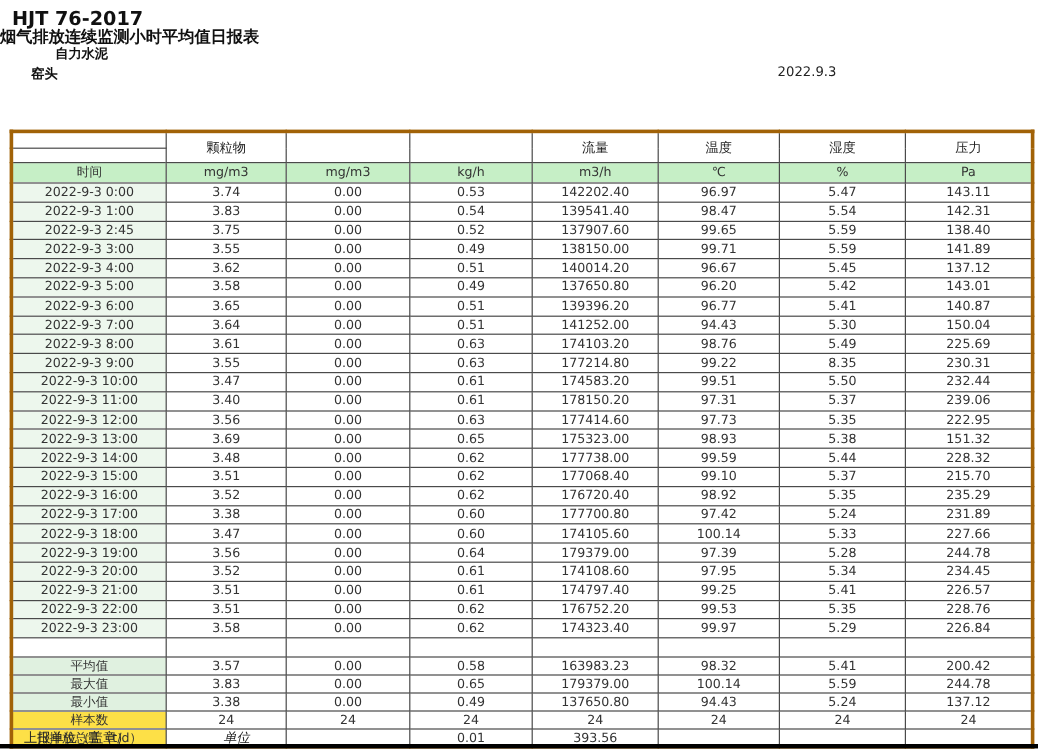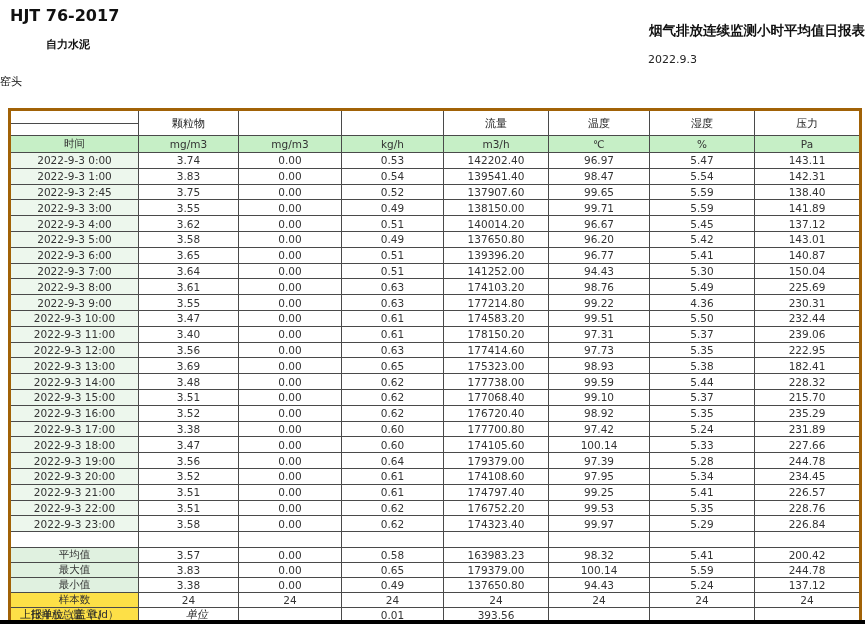--- a/index.html
+++ b/index.html
@@ -1,21 +1,21 @@
 <!DOCTYPE html>
 <html><head>
 <meta charset="utf-8">
 <style>
   html,body{margin:0;padding:0;background:#fff;}
   .page{position:relative;width:865px;height:624px;background:#ffffff;overflow:hidden;
         font-family:"DejaVu Sans","Liberation Sans",sans-serif;color:#222;}
   .hdr-standard{position:absolute;left:10px;top:6px;font-size:16px;font-weight:bold;color:#111;}
-  .hdr-title{position:absolute;left:0;top:22px;width:865px;text-align:right;font-size:13.5px;font-weight:bold;color:#111;}
+  .hdr-title{position:absolute;left:0;top:22px;width:865px;text-align:left;font-size:13.5px;font-weight:bold;color:#111;}
   .hdr-company{position:absolute;left:10px;top:37px;font-size:11px;font-weight:bold;color:#111;margin-left:36px;}
-  .hdr-station{position:absolute;left:0;top:54px;font-size:11px;font-weight:normal;color:#111;margin-top:20px;}
+  .hdr-station{position:absolute;left:26px;top:54px;font-size:11px;font-weight:bold;color:#111;}
   .hdr-date{position:absolute;left:648px;top:53px;font-size:11px;color:#222;}
 
   table.report{position:absolute;left:8px;top:84px;width:851px;border-collapse:collapse;table-layout:fixed;
         border:3px solid #a16207;margin-top:24px;}
   table.report td{border:1px solid #4a4a4a;font-size:10.5px;text-align:center;vertical-align:middle;
         padding:0 2px;overflow:hidden;white-space:nowrap;color:#333;}
   tr.poll-top td{height:12px;}
   tr.poll-bottom td{height:11px;}
   tr.poll-top td.pollutant{font-size:11px;color:#222;}
   tr.units td{height:16px;background:#c6efc6;}
@@ -169,21 +169,21 @@
           <td>5.49</td>
           <td>225.69</td>
         </tr>
         <tr class="data-row">
           <td class="time-cell">2022-9-3 9:00</td>
           <td>3.55</td>
           <td>0.00</td>
           <td>0.63</td>
           <td>177214.80</td>
           <td>99.22</td>
-          <td>4.36</td>
+          <td>8.35</td>
           <td>230.31</td>
         </tr>
         <tr class="data-row">
           <td class="time-cell">2022-9-3 10:00</td>
           <td>3.47</td>
           <td>0.00</td>
           <td>0.61</td>
           <td>174583.20</td>
           <td>99.51</td>
           <td>5.50</td>
@@ -210,21 +210,21 @@
           <td>222.95</td>
         </tr>
         <tr class="data-row">
           <td class="time-cell">2022-9-3 13:00</td>
           <td>3.69</td>
           <td>0.00</td>
           <td>0.65</td>
           <td>175323.00</td>
           <td>98.93</td>
           <td>5.38</td>
-          <td>182.41</td>
+          <td>151.32</td>
         </tr>
         <tr class="data-row">
           <td class="time-cell">2022-9-3 14:00</td>
           <td>3.48</td>
           <td>0.00</td>
           <td>0.62</td>
           <td>177738.00</td>
           <td>99.59</td>
           <td>5.44</td>
           <td>228.32</td>

